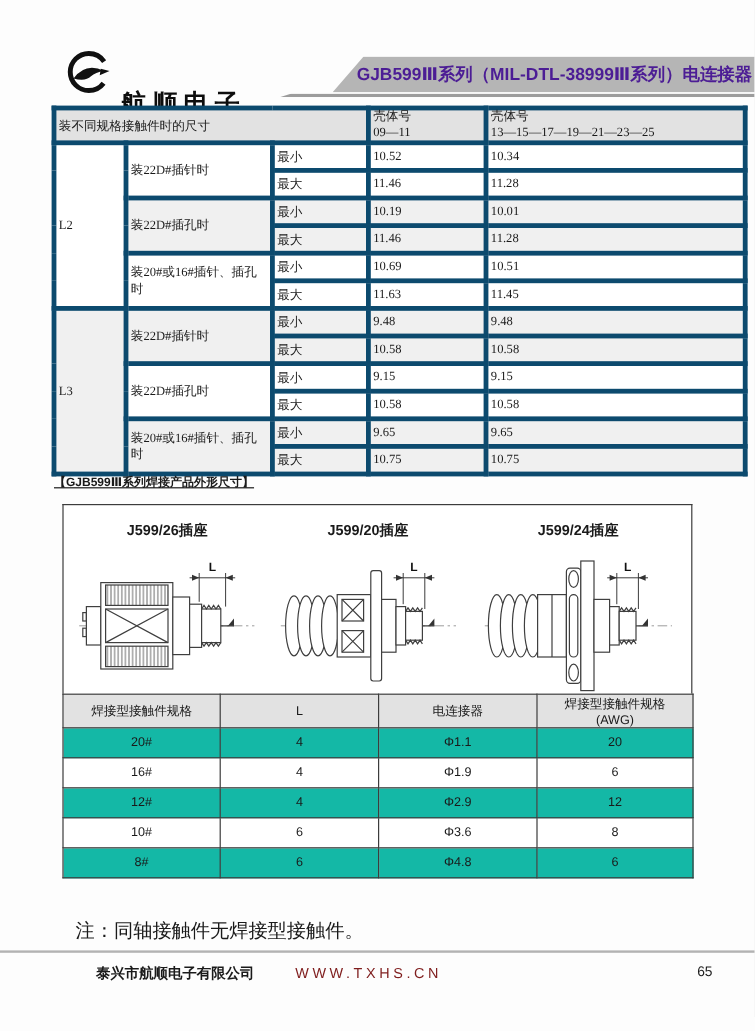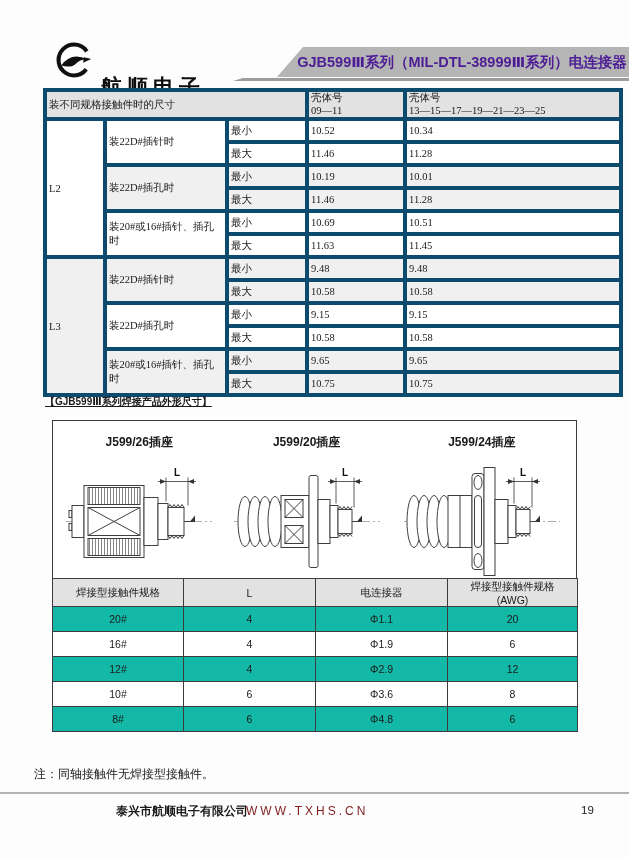--- a/index.html
+++ b/index.html
@@ -34,25 +34,25 @@
   .fig1{flex:0 0 33%;} .fig2{flex:0 0 31%;} .fig3{flex:0 0 36%;}
   .fig-label{font-size:12px;font-weight:bold;white-space:nowrap;}
   .fig svg{margin-top:2px;}
 
   
   .soltbl{position:absolute;left:52px;top:578px;width:525px;border-collapse:collapse;table-layout:fixed;font-size:10.5px;}
   .soltbl td{border:1px solid #3c3c3c;text-align:center;vertical-align:middle;padding:0 14px;height:24px;background:#fff;}
   .soltbl td.hd{background:#e2e2e2;height:27px;}
   .soltbl tr.shade td{background:#14b8a6;}
 
-  .note{position:absolute;left:34px;top:766px;font-size:12px;}
+  .note{position:absolute;left:63px;top:766px;font-size:16px;}
 
   
   .rule{position:absolute;left:0;top:792px;width:629px;height:2px;background:#b3b3b3;}
-  .f-company{position:absolute;left:80px;top:803px;font-size:12px;font-weight:bold;margin-left:36px;}
+  .f-company{position:absolute;left:80px;top:803px;font-size:12px;font-weight:bold;}
   .f-site{position:absolute;left:246px;top:804px;font-size:12px;letter-spacing:3px;color:#7f1d1d;}
   .f-page{position:absolute;left:581px;top:804px;font-size:11.5px;}
 
   
   .dw{stroke:#3f3f3f;stroke-width:1;fill:#fff;}
   .dwl{stroke:#3f3f3f;stroke-width:1;fill:none;}
   .cl{stroke:#999;stroke-width:.8;fill:none;stroke-dasharray:8 3 2 3;}
   .dim{stroke:#333;stroke-width:.8;fill:none;}
   .arr{fill:#333;stroke:none;}
   .dimtext{font-family:"Liberation Sans",sans-serif;font-size:10px;font-weight:bold;fill:#111;}
@@ -310,15 +310,15 @@
       <td>6</td>
     </tr>
   </tbody>
     </table>
 
   <div class="note">注：同轴接触件无焊接型接触件。</div>
 
   <div class="rule"></div>
   <div class="f-company">泰兴市航顺电子有限公司</div>
   <div class="f-site">WWW.TXHS.CN</div>
-  <div class="f-page">19</div>
+  <div class="f-page">65</div>
 
 </div>
 
 </body></html>

